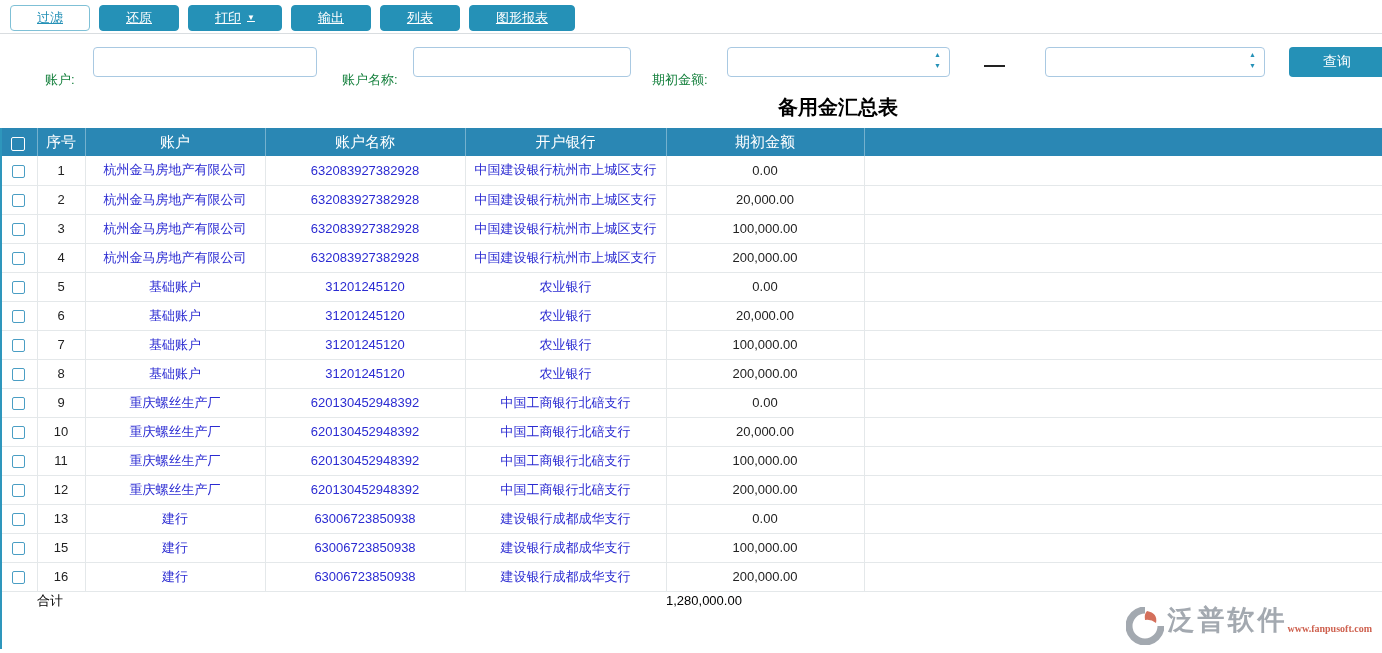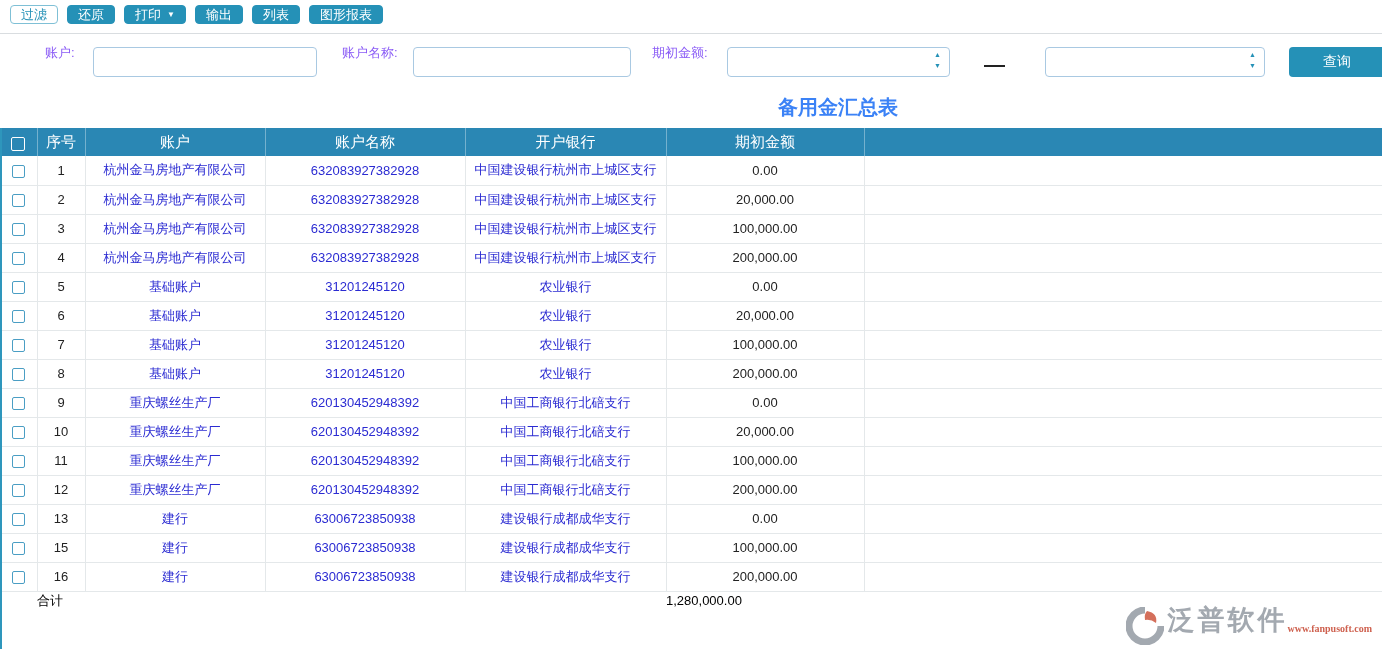--- a/index.html
+++ b/index.html
@@ -2,41 +2,41 @@
 <html><head>
 <meta charset="utf-8">
 <style>
   * { margin:0; padding:0; box-sizing:border-box; }
   html,body { width:1382px; height:653px; overflow:hidden; background:#fff;
               font-family:"Liberation Sans","DejaVu Sans",sans-serif; }
   body { position:relative; }
 
   
   .toolbar { height:34px; border-bottom:1px solid #d9dde0; padding:5px 0 0 10px; display:flex; gap:9px; align-items:flex-start; background:#fff; }
-  .tbtn { display:inline-flex; align-items:center; justify-content:center; height:19px; padding:0 10px;
-          background:#2591b7; color:#fff; font-size:13px; border:1px solid #2591b7; border-radius:4px; cursor:pointer; white-space:nowrap; }
+  .tbtn { display:inline-flex; align-items:center; justify-content:center; height:26px; padding:0 26px;
+          background:#2591b7; color:#fff; font-size:13px; border:1px solid #2591b7; border-radius:4px; cursor:pointer; white-space:nowrap;text-decoration:underline; }
   .tbtn.outline { background:#fff; color:#2591b7; border:1px solid #7fc0d6; }
   .caret { font-size:8px; margin-left:6px; line-height:1; }
 
   
   .filterbar { position:relative; height:56px; background:#fff; }
-  .flabel { position:absolute; top:10px; font-size:13px; color:#8b5cf6; }
+  .flabel { position:absolute; top:37px; font-size:13px; color:#15803d; }
   .finput { position:absolute; top:13px; height:30px; border:1px solid #a9c9e2; border-radius:4px;
             background:#fff; font-size:13px; padding:0 8px; color:#333; outline:none; }
   .spinwrap { position:absolute; top:13px; }
   .spinwrap .finput { position:static; width:100%; height:30px; padding-right:26px; display:block; }
   .spin-arrows { position:absolute; right:9px; top:4px; display:flex; flex-direction:column; gap:4px; }
   .spin-arrows span { font-size:7px; color:#2591b7; line-height:1; cursor:pointer; }
   .dash { position:absolute; top:18px; font-size:21px; font-weight:bold; color:#222; letter-spacing:-2px; }
   .qbtn { position:absolute; top:13px; left:1289px; width:96px; height:30px; background:#2591b7; color:#fff;
           border:none; border-radius:4px; font-size:14px; cursor:pointer; }
 
   
   .titlerow { height:38px; text-align:center; position:relative; }
-  .pagetitle { position:relative; left:147px; top:4px; display:inline-block; font-size:20px; font-weight:bold; color:#3b82f6; }
+  .pagetitle { position:relative; left:147px; top:4px; display:inline-block; font-size:20px; font-weight:bold; color:#000000; }
 
   
   .grid-wrap { position:relative; }
   .grid-wrap::before { content:''; position:absolute; left:0; top:0; height:521px; width:2px; background:#2e96bc; z-index:3; }
   table { width:1382px; table-layout:fixed; border-collapse:collapse; }
   thead th { background:#2a87b4; color:#fff; font-size:15px; font-weight:normal; height:28px; text-align:center;
              border-right:1px solid rgba(255,255,255,0.35); }
   thead th:last-child { border-right:none; }
   tbody td { height:29px; font-size:13px; text-align:center; background:#fff;
              border:1px solid #e4e8ea; border-top:none; color:#222; overflow:hidden; white-space:nowrap; }

